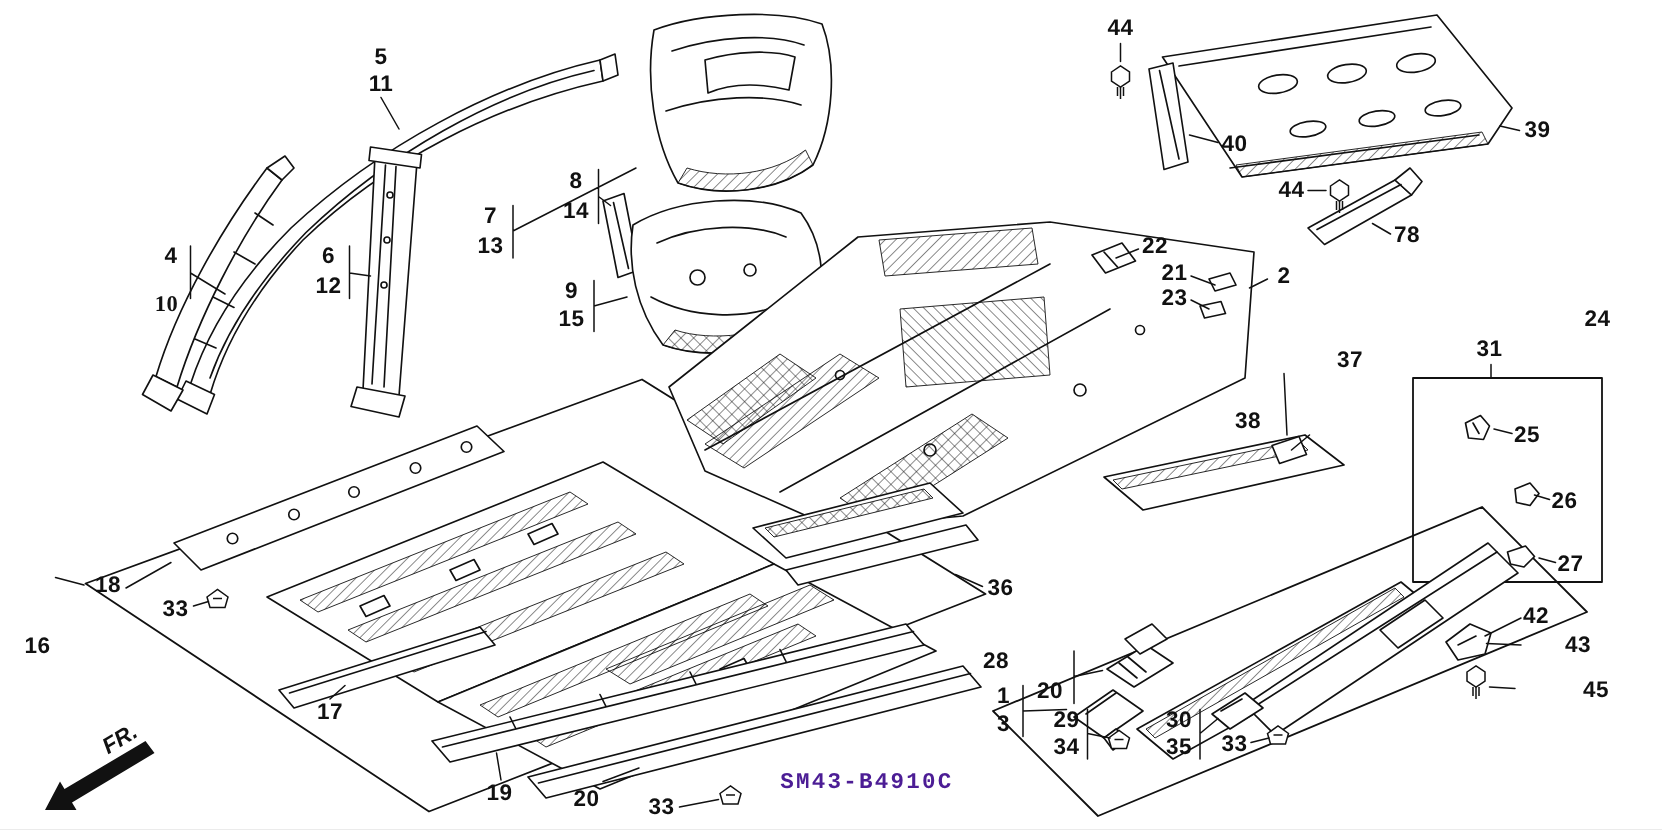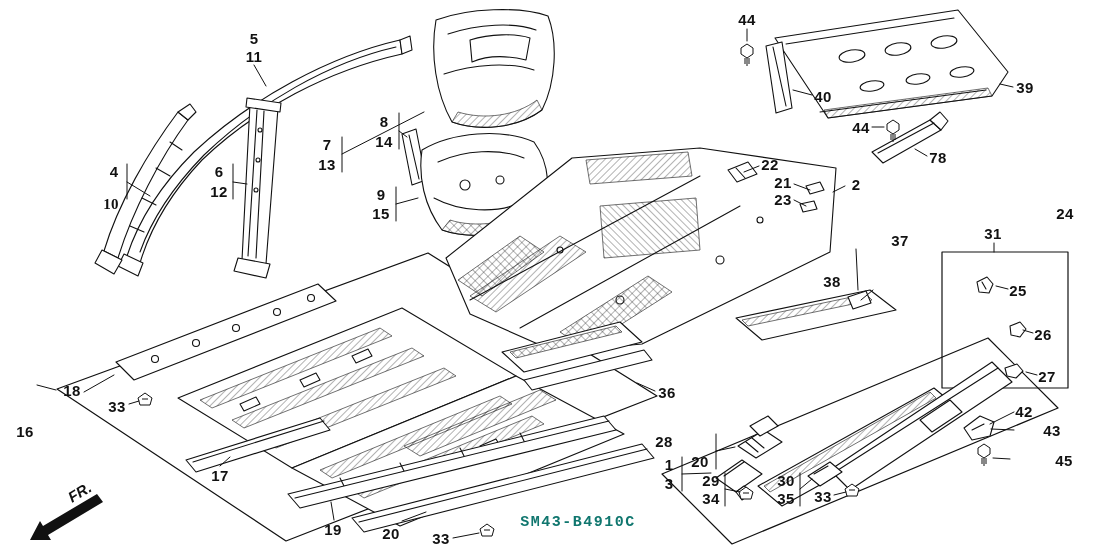--- a/index.html
+++ b/index.html
@@ -4,21 +4,21 @@
 <style>
   html,body{margin:0;padding:0;background:#dcdcdc;}
   .stage{position:relative;width:1108px;height:553px;background:#ffffff;overflow:hidden;
          font-family:"Liberation Sans",sans-serif;}
   .stage svg{position:absolute;left:0;top:0;}
   .labels-layer{position:absolute;left:0;top:0;width:100%;height:100%;pointer-events:none;padding-left:19px;}
   .callout{position:absolute;transform:translate(-50%,-50%);
            font:700 15px "Liberation Sans",sans-serif;color:#111;
            letter-spacing:.3px;white-space:nowrap;}
   .code{position:absolute;left:578px;top:522px;transform:translate(-50%,-50%);
-        font:700 15px "Liberation Mono",monospace;color:#0f766e;letter-spacing:1.5px;}
+        font:700 15px "Liberation Mono",monospace;color:#4c1d95;letter-spacing:1.5px;}
   .ln{fill:none;stroke:#111;stroke-width:1.1;stroke-linejoin:round;stroke-linecap:round;}
   .pt{fill:#ffffff;stroke:#111;stroke-width:1.1;stroke-linejoin:round;}
   .box{fill:none;stroke:#111;stroke-width:1.2;stroke-linejoin:round;}
   .ld{fill:none;stroke:#111;stroke-width:1;stroke-linecap:round;}
   .hb{stroke:#111;stroke-width:.6;}
   .pl{stroke:#111;stroke-width:.65;}
   .fr-text{font:italic 700 15px "Liberation Sans",sans-serif;fill:#111;}
   #bolt polygon,#bolt line,#bolt polyline{fill:#fff;stroke:#111;stroke-width:1;}
   #clip path,#clip line{fill:#fff;stroke:#111;stroke-width:1;}
 </style>

